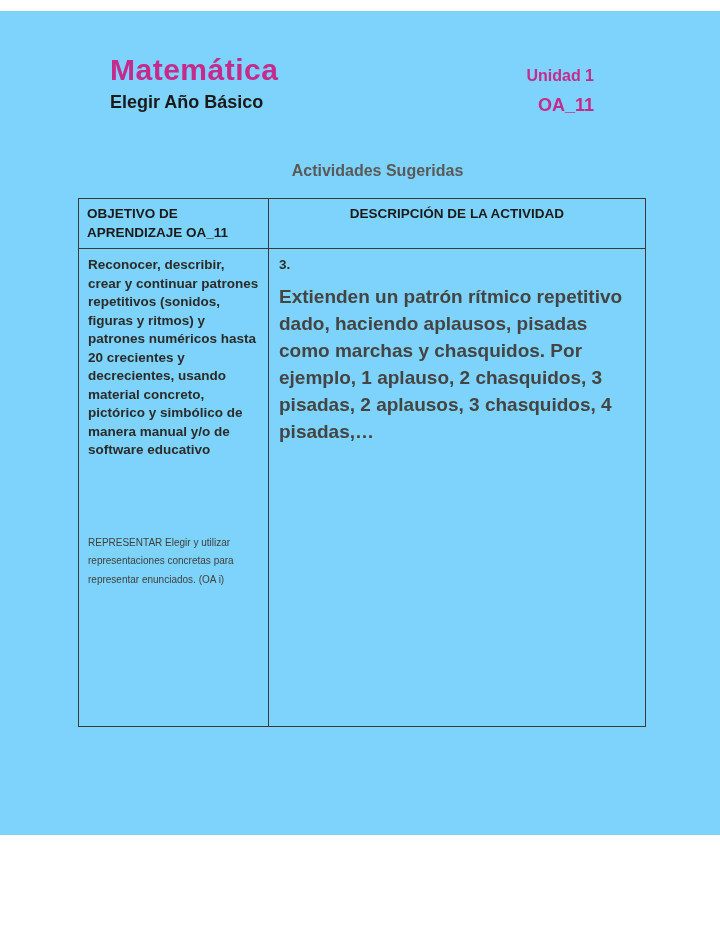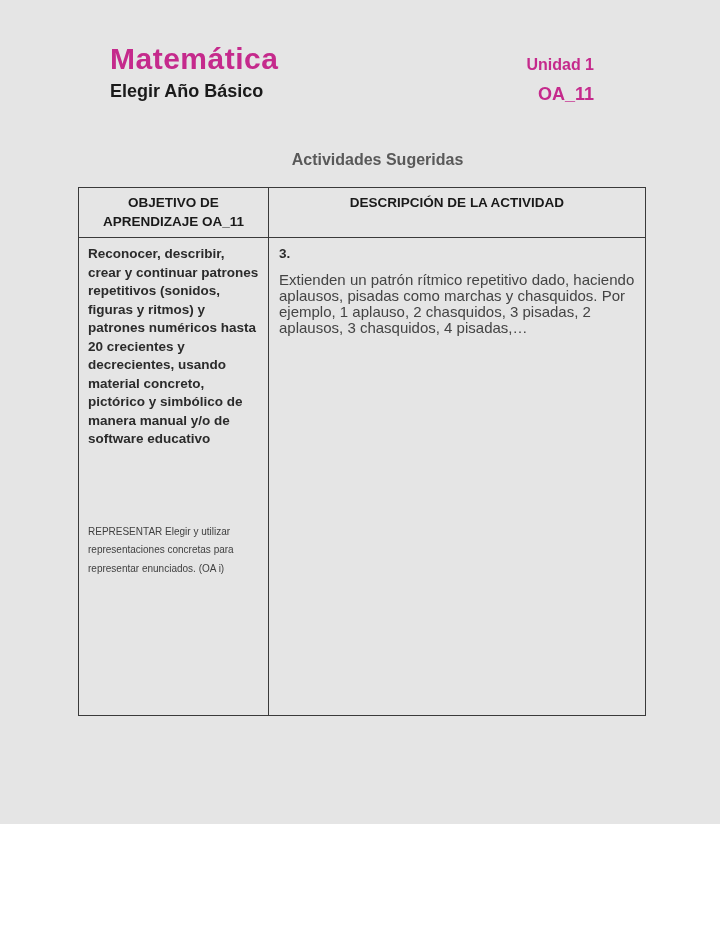--- a/index.html
+++ b/index.html
@@ -5,23 +5,24 @@
   html, body {
     margin: 0;
     padding: 0;
     background: #ffffff;
     font-family: "Liberation Sans", sans-serif;
   }
   .page {
     position: relative;
     width: 720px;
     height: 824px;
-    background: #e5e5e5;
+    background: #7dd3fc;
     overflow: hidden;
     box-sizing: border-box;
+    margin-top: 11px;
   }
   
   .doc-header {
     display: flex;
     justify-content: space-between;
     align-items: flex-start;
     padding: 42px 126px 0 110px;
   }
   .doc-header-left .doc-title {
     margin: 0;
@@ -73,21 +74,21 @@
   }
   table.activities-table th,
   table.activities-table td {
     border: 1px solid #3a3a3a;
     vertical-align: top;
     box-sizing: border-box;
   }
   table.activities-table col.col-objective { width: 190px; }
   table.activities-table col.col-activity  { width: 377px; }
   th.objective-header {
-    text-align: center;
+    text-align: left;
     font-size: 13.5px;
     line-height: 19px;
     color: #1a1a1a;
     padding: 5px 8px 6px 8px;
     font-weight: bold;
   }
   th.activity-header {
     text-align: center;
     font-size: 13.5px;
     line-height: 19px;
@@ -117,23 +118,24 @@
   }
   .activity-number {
     margin: 0;
     font-size: 13.5px;
     line-height: 18px;
     font-weight: bold;
     color: #2b2b2b;
   }
   .activity-text {
     margin: 9px 0 0 0;
-    font-size: 15px;
-    line-height: 16px;
+    font-size: 19px;
+    line-height: 27px;
     color: #444444;
+    font-weight: bold;
   }
 </style>
 </head>
 <body>
 
 <div class="page">
 
   <header class="doc-header">
     <div class="doc-header-left">
       <h1 class="doc-title">Matemática</h1>

